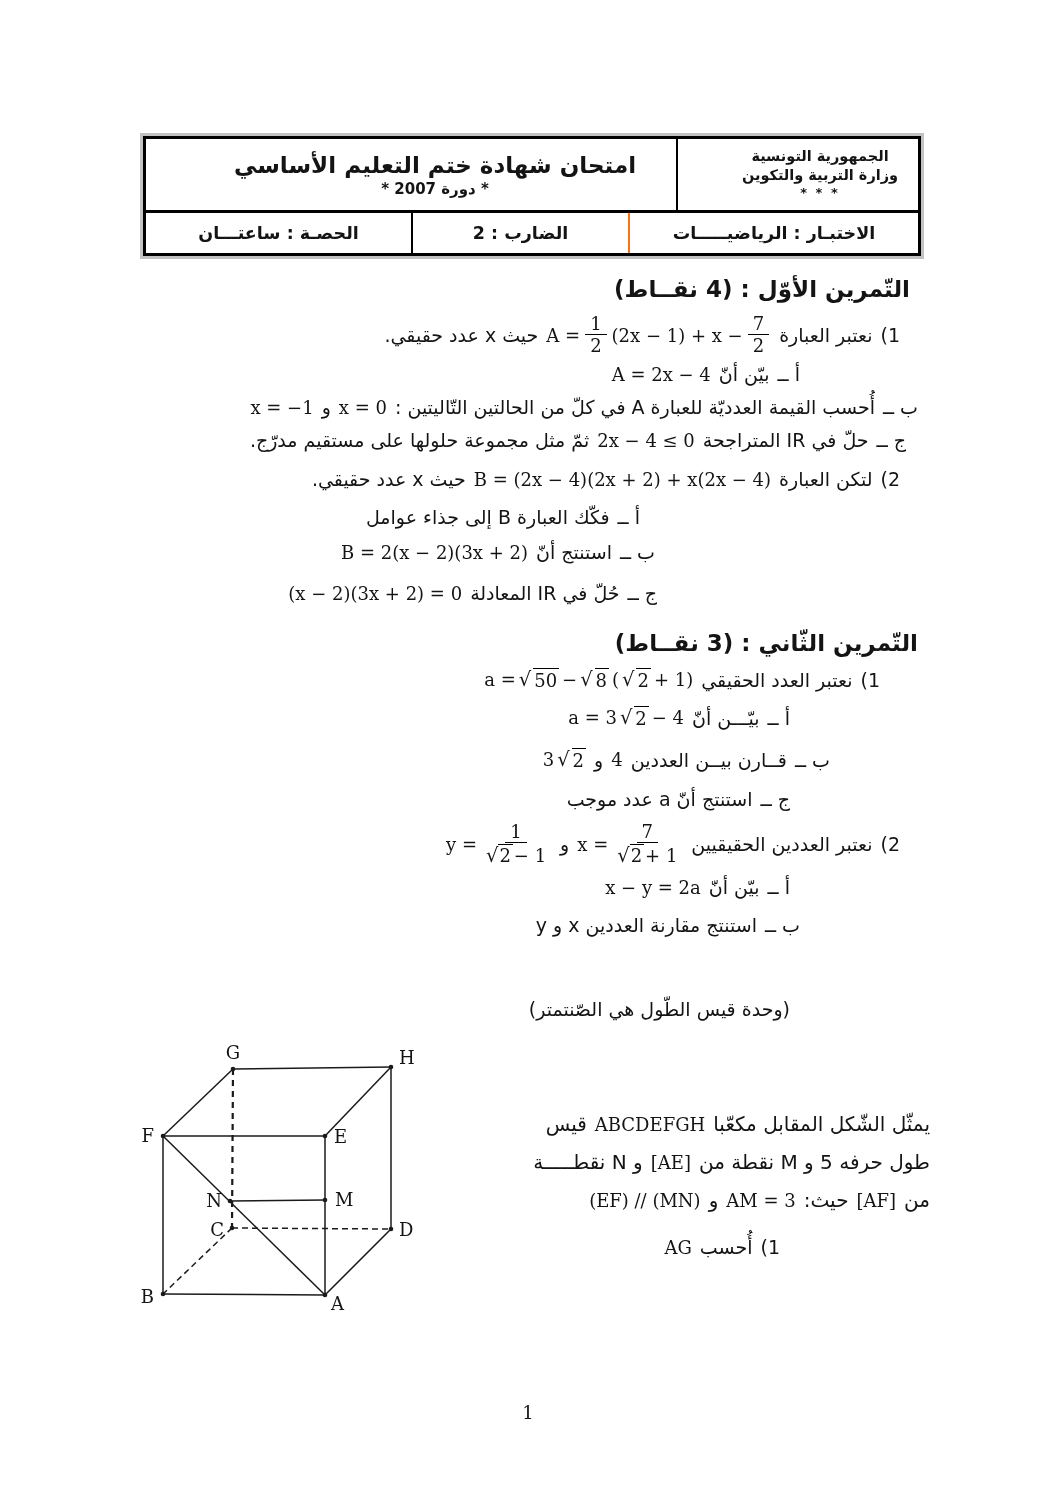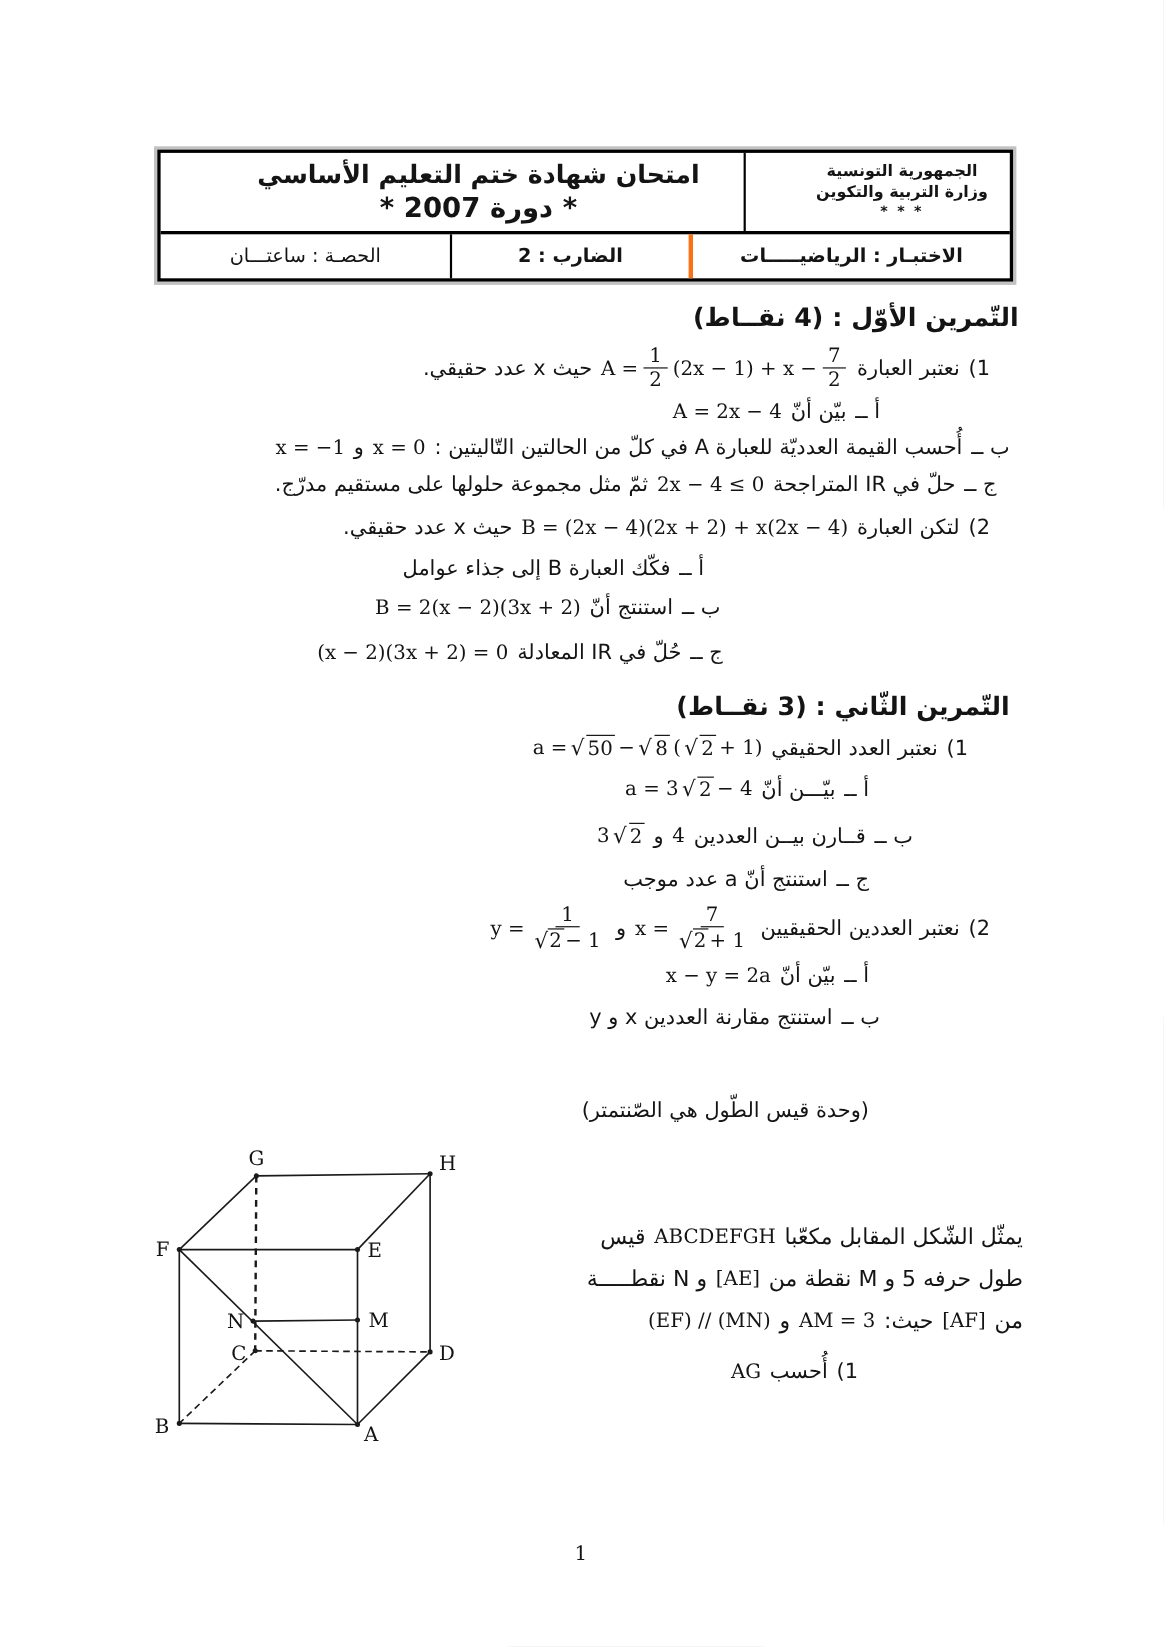--- a/index.html
+++ b/index.html
@@ -16,25 +16,25 @@
   }
   .hdr-top{display:flex;height:71px;border-bottom:3px solid #000;}
   .cell-ministry{
     width:196px;border-left:2px solid #000;
     display:flex;flex-direction:column;align-items:center;justify-content:center;
     font-size:14.5px;font-weight:bold;line-height:1.3;padding-left:44px;
   }
   .ministry-stars{font-size:13px;letter-spacing:2px;}
   .cell-title{flex:1;display:flex;flex-direction:column;align-items:center;justify-content:center;gap:2px;margin-left:48px;}
   .exam-title{font-size:23px;font-weight:bold;}
-  .exam-session{font-size:25px;font-weight:bold;}
+  .exam-session{font-size:15px;font-weight:bold;}
   .hdr-bot{display:flex;flex:1;align-items:stretch;}
-  .cell-subject{width:288px;border-left:4px solid #f97316;display:flex;align-items:center;justify-content:center;font-weight:bold;font-size:17.5px;}
+  .cell-subject{width:288px;border-left:2px solid #f97316;display:flex;align-items:center;justify-content:center;font-weight:bold;font-size:17.5px;}
   .cell-coef{width:215px;border-left:2px solid #000;display:flex;align-items:center;justify-content:center;font-weight:bold;font-size:17.5px;}
-  .cell-duration{flex:1;display:flex;align-items:center;justify-content:center;font-weight:normal;font-size:17.5px;}
+  .cell-duration{flex:1;display:flex;align-items:center;justify-content:center;font-weight:bold;font-size:17.5px;}
   
   .ln{
     position:absolute;direction:rtl;display:flex;align-items:center;gap:8px;
     font-size:19px;white-space:nowrap;
   }
   .ex-title{font-size:23px;font-weight:bold;}
   .ar{unicode-bidi:isolate;}
   .m{
     direction:ltr;unicode-bidi:isolate;
     font-family:"DejaVu Serif",serif;font-size:18px;
@@ -73,21 +73,21 @@
         <span class="exam-session">* دورة 2007 *</span>
       </div>
     </div>
     <div class="hdr-bot">
       <div class="cell-subject">الاختبـار :  الرياضيـــــات</div>
       <div class="cell-coef">الضارب : 2</div>
       <div class="cell-duration">الحصـة :  ساعتـــان</div>
     </div>
   </div>
 
-  <div class="ln ex-title" style="top:276px;right:132px;">التّمرين الأوّل : (4 نقــاط)</div>
+  <div class="ln ex-title" style="top:276px;right:148px;">التّمرين الأوّل : (4 نقــاط)</div>
 
   <div class="ln" style="top:314px;right:158px;">
     <span class="ar">1)</span>
     <span class="ar">نعتبر العبارة</span>
     <span class="m">
       <span>A =</span>
       <span class="fr">
         <span class="fn">1</span>
         <span class="fd">2</span>
       </span>

